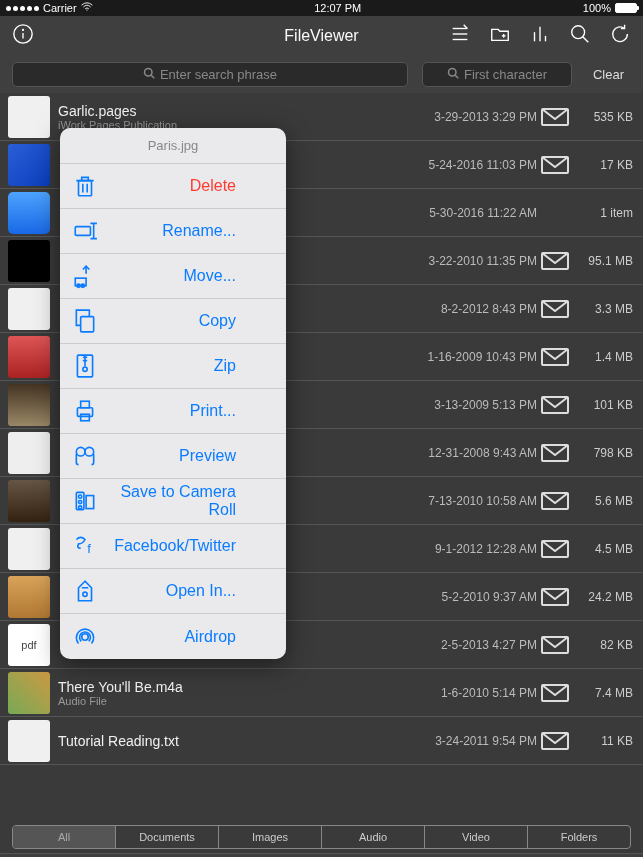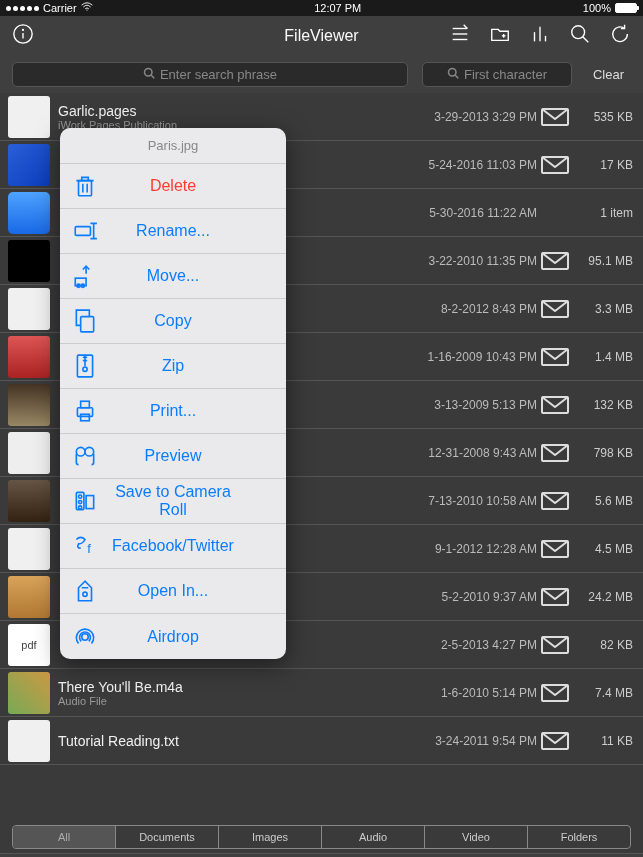--- a/index.html
+++ b/index.html
@@ -169,21 +169,21 @@
 }
 .popup-item:last-child { border-bottom: none; }
 .popup-icon {
   width: 50px;
   display: flex;
   justify-content: center;
 }
 .popup-icon svg { width: 26px; height: 26px; stroke: #0a7cff; fill: none; stroke-width: 1.5; }
 .popup-label {
   flex: 1;
-  text-align: center;
+  text-align: right;
   font-size: 16px;
   color: #0a7cff;
   padding-right: 50px;
 }
 .popup-label.danger { color: #ff3b30; }
 
 
 .th-doc { background: #f0f0f0; }
 .th-xcode { background: linear-gradient(135deg,#2a5fd8,#0b3dbb); }
 .th-folder { background: linear-gradient(#4da3ff,#1968e6); border-radius: 5px; }
@@ -368,21 +368,21 @@
       <span class="file-name"></span>
       <span class="file-sub"></span>
     </div>
     <span class="file-date">3-13-2009 5:13 PM</span>
     <span class="mail-icon">
         <svg viewBox="0 0 28 18">
           <rect x="1" y="1" width="26" height="16" rx="1"></rect>
           <polyline points="1,1 14,11 27,1"></polyline>
         </svg>
       </span>
-    <span class="file-size">132 KB</span>
+    <span class="file-size">101 KB</span>
     </div>
     <div class="file-row">
     <div class="thumb th-text"></div>
     <div class="file-meta">
       <span class="file-name"></span>
       <span class="file-sub"></span>
     </div>
     <span class="file-date">12-31-2008 9:43 AM</span>
     <span class="mail-icon">
         <svg viewBox="0 0 28 18">

